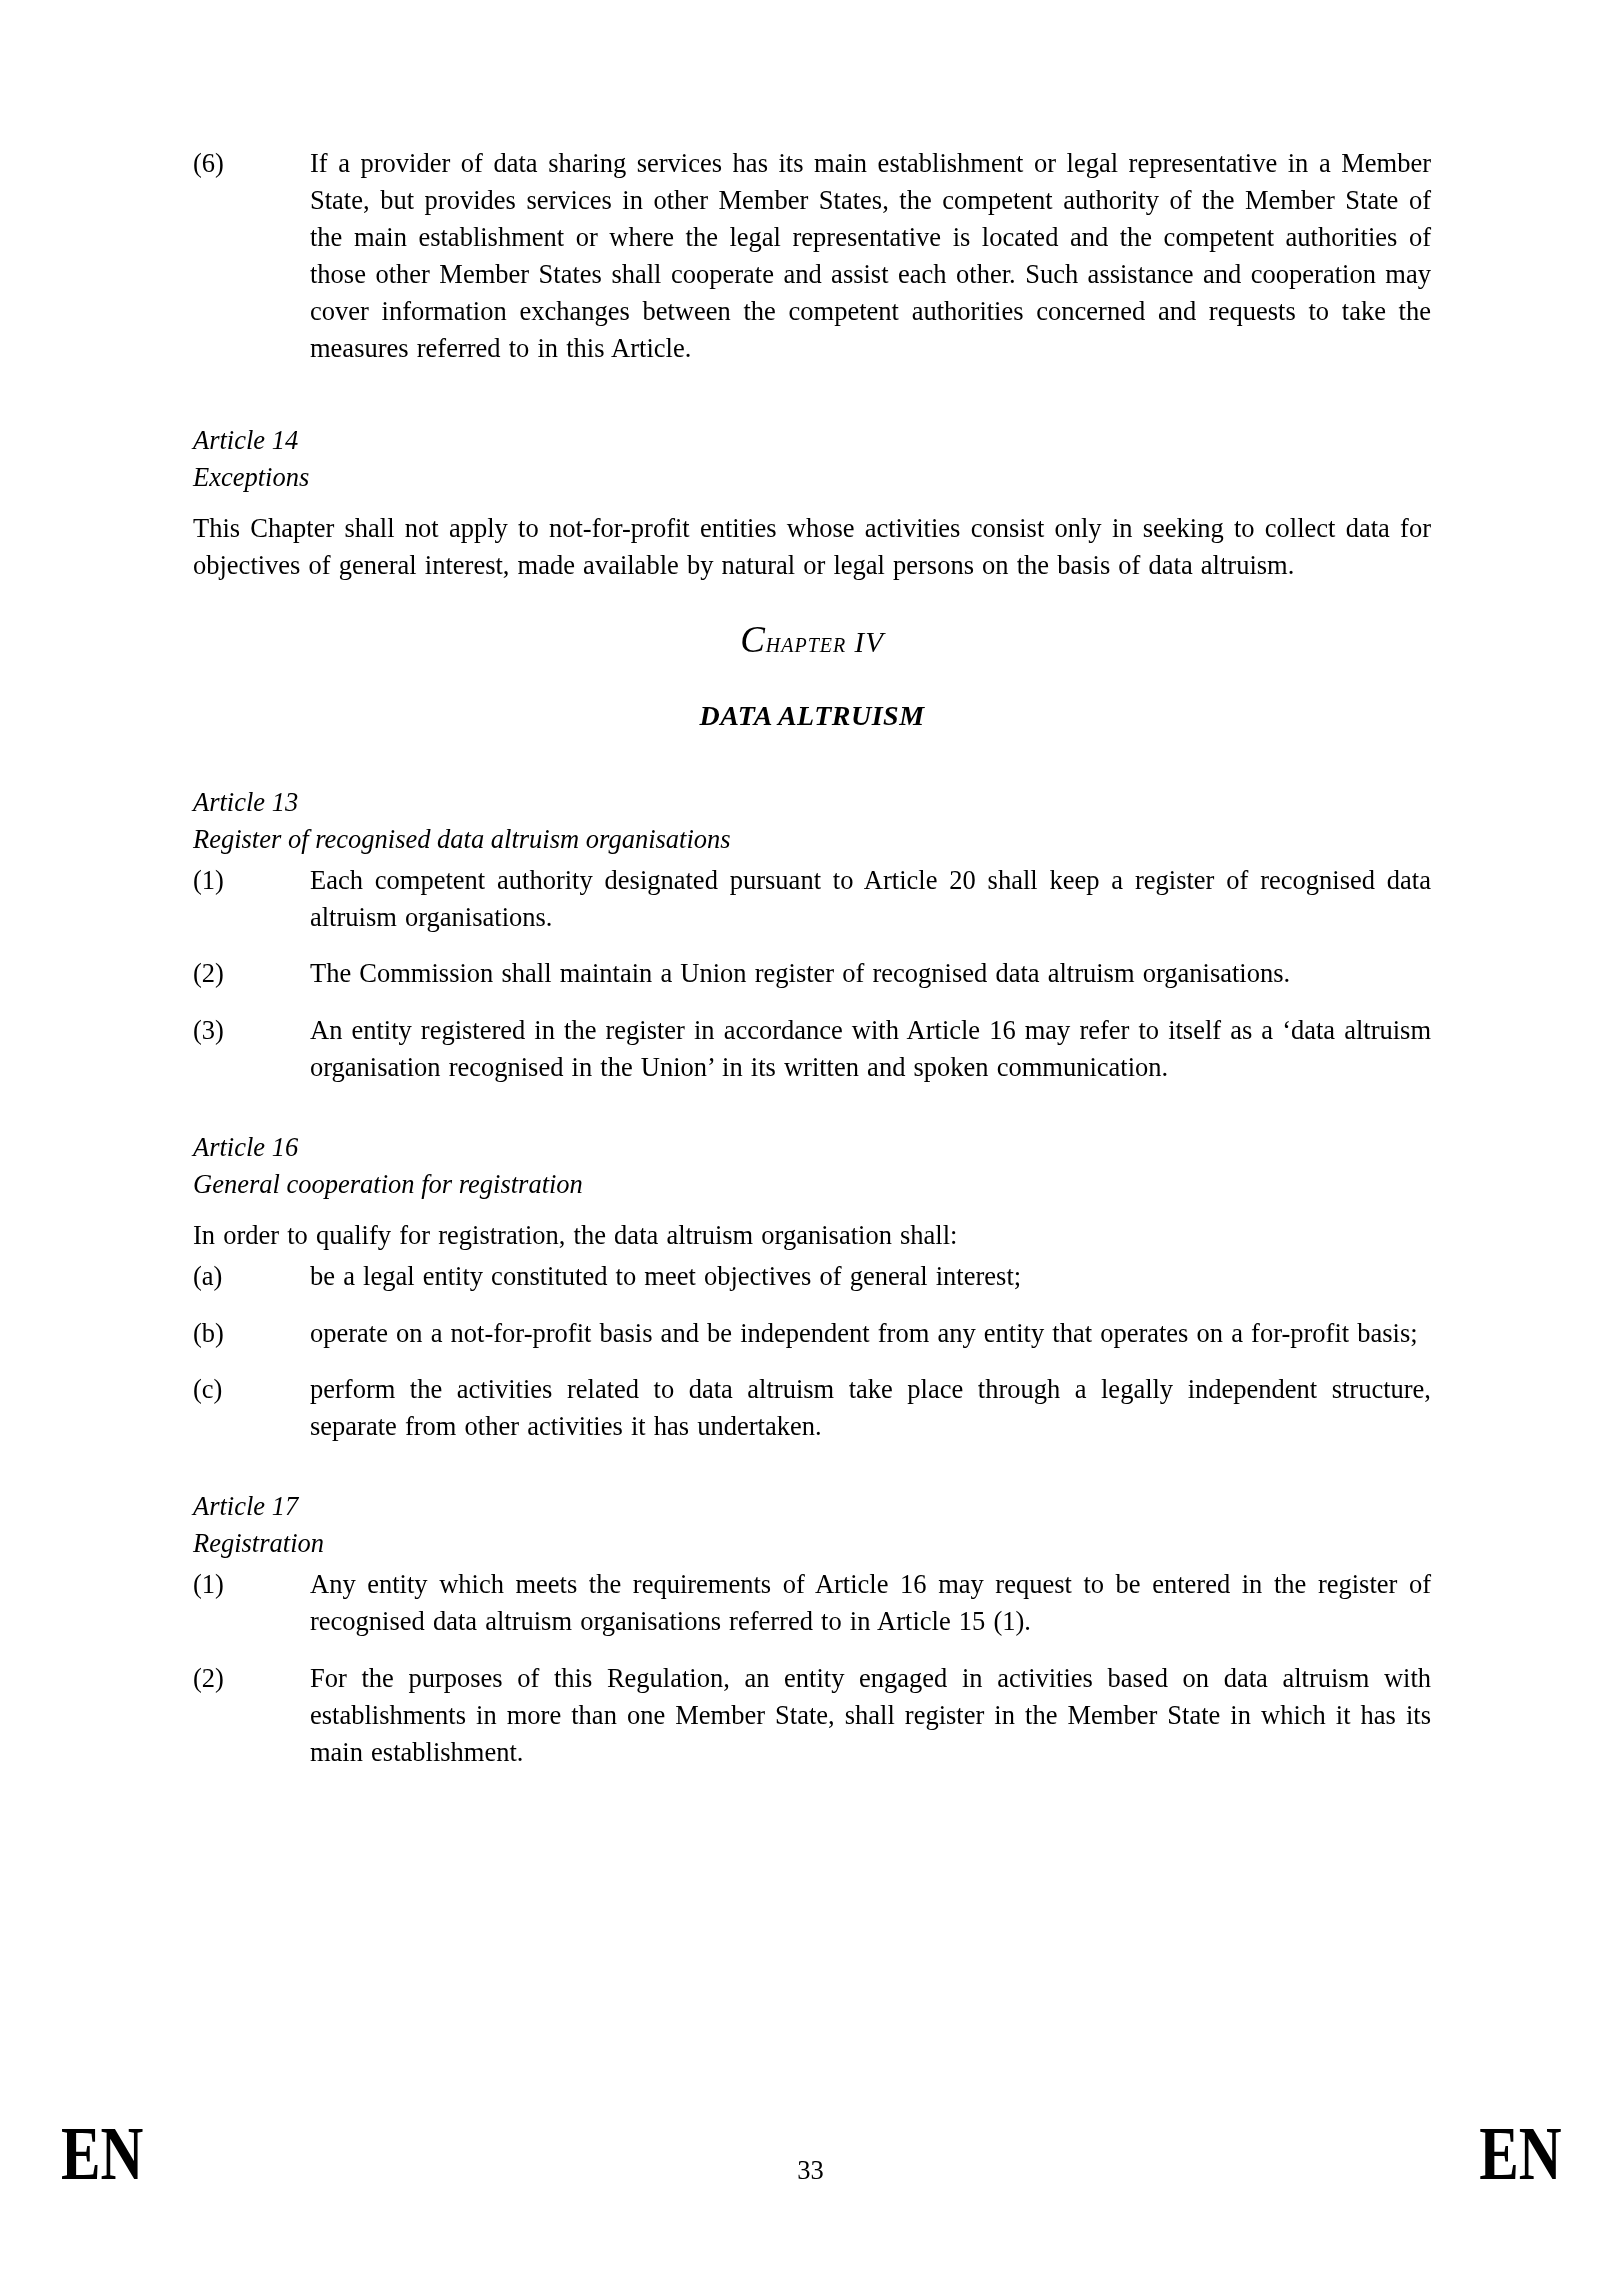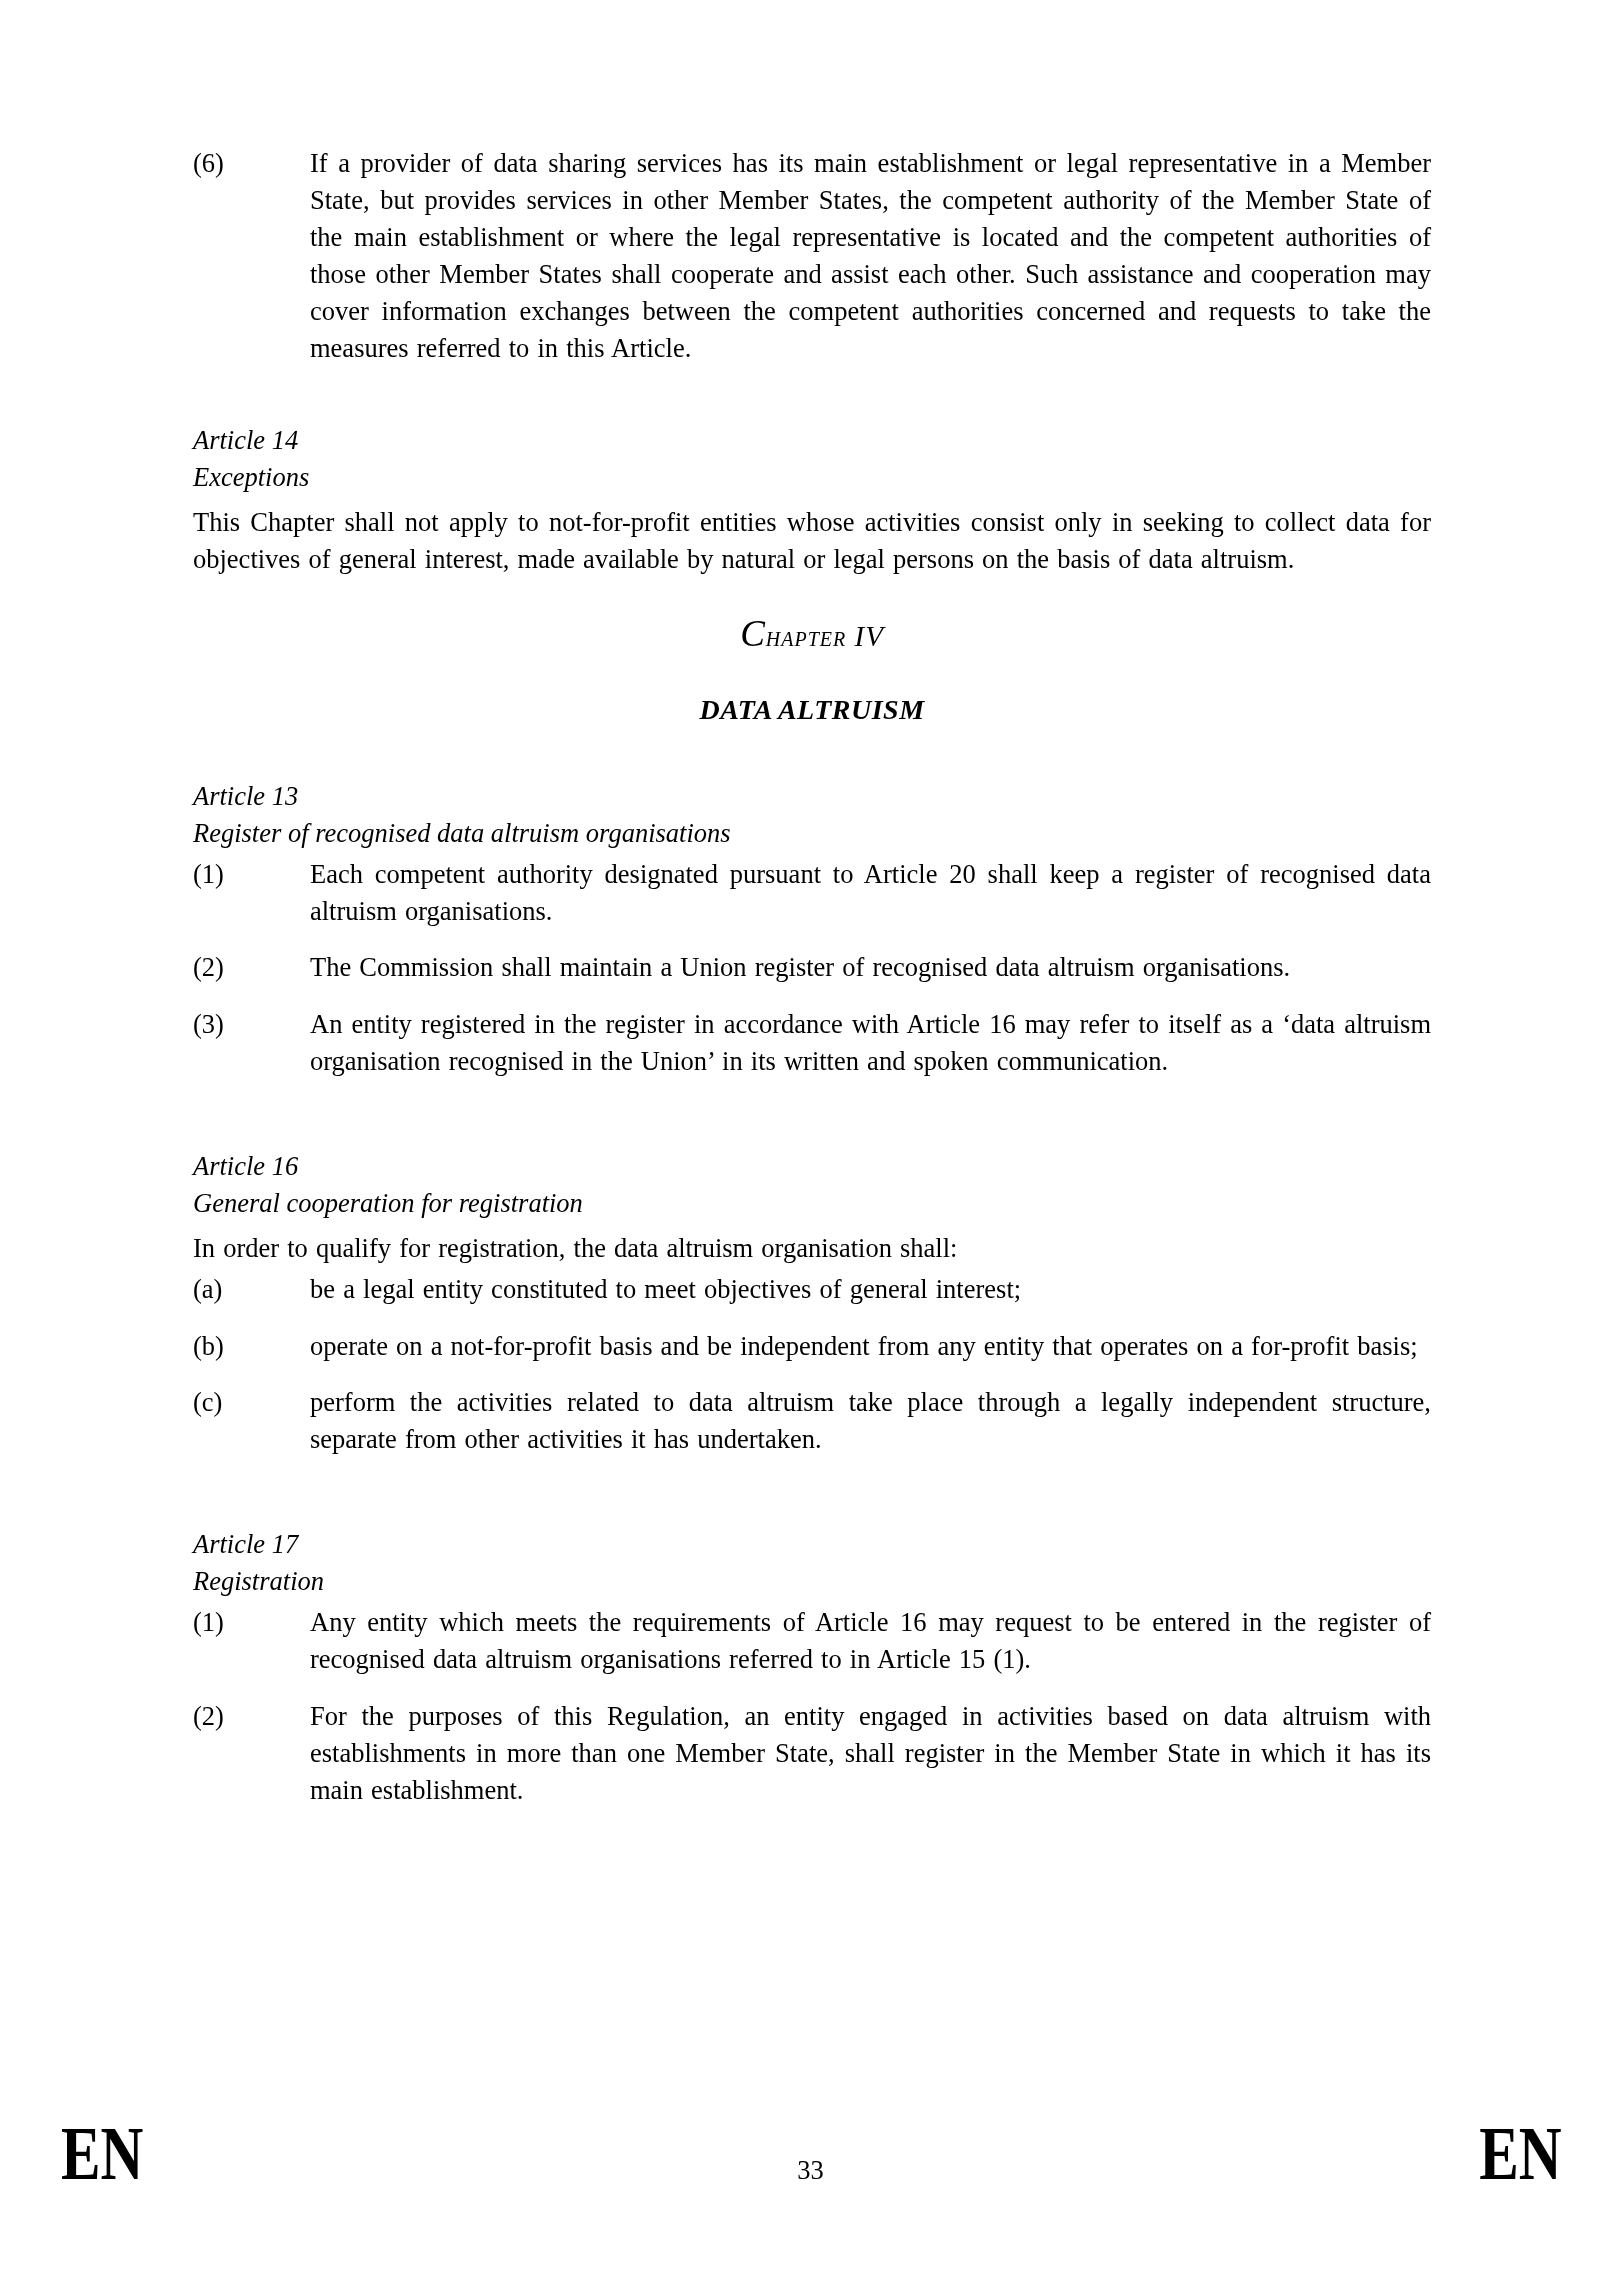--- a/index.html
+++ b/index.html
@@ -18,40 +18,40 @@
   .content {
     position: absolute;
     top: 145px;
     left: 193px;
     width: 1238px;
   }
   .num-item { display: flex; margin-top: 19.6px; }
   .num-item:first-child { margin-top: 0; }
   .num-label { width: 117px; flex: 0 0 117px; }
   .num-text { flex: 1; text-align: justify; word-spacing: 1.5px; }
-  .full-par { text-align: justify; word-spacing: 1.5px; margin-top: 8px; }
+  .full-par { text-align: justify; word-spacing: 1.5px; margin-top: 14px; }
   .article-head { text-align: left; font-style: italic; margin-top: 55px; }
   .article-head .line { display: block; }
   .chapter { text-align: center; margin-top: 33px; font-style: italic; }
   .chapter-title {
     font-variant: small-caps;
     font-size: 29px;
     line-height: 45px;
     letter-spacing: 1px;
   }
   .chapter-title .initial { font-size: 37px; }
   .chapter-subtitle {
     font-weight: bold;
     font-size: 28px;
     line-height: 39px;
     margin-top: 31px;
     letter-spacing: 0.5px;
   }
   .a15 { margin-top: 49px; }
-  .a16, .a17 { margin-top: 68px; }
+  .a16, .a17 { margin-top: 43px; }
   .items { margin-top: 3.9px; }
   .footer-lang {
     position: absolute;
     bottom: 102px;
     font-weight: bold;
     font-size: 76px;
     line-height: 1;
     transform: scaleX(0.78);
   }
   .footer-lang.left  { left: 61px;  transform-origin: left bottom; }

